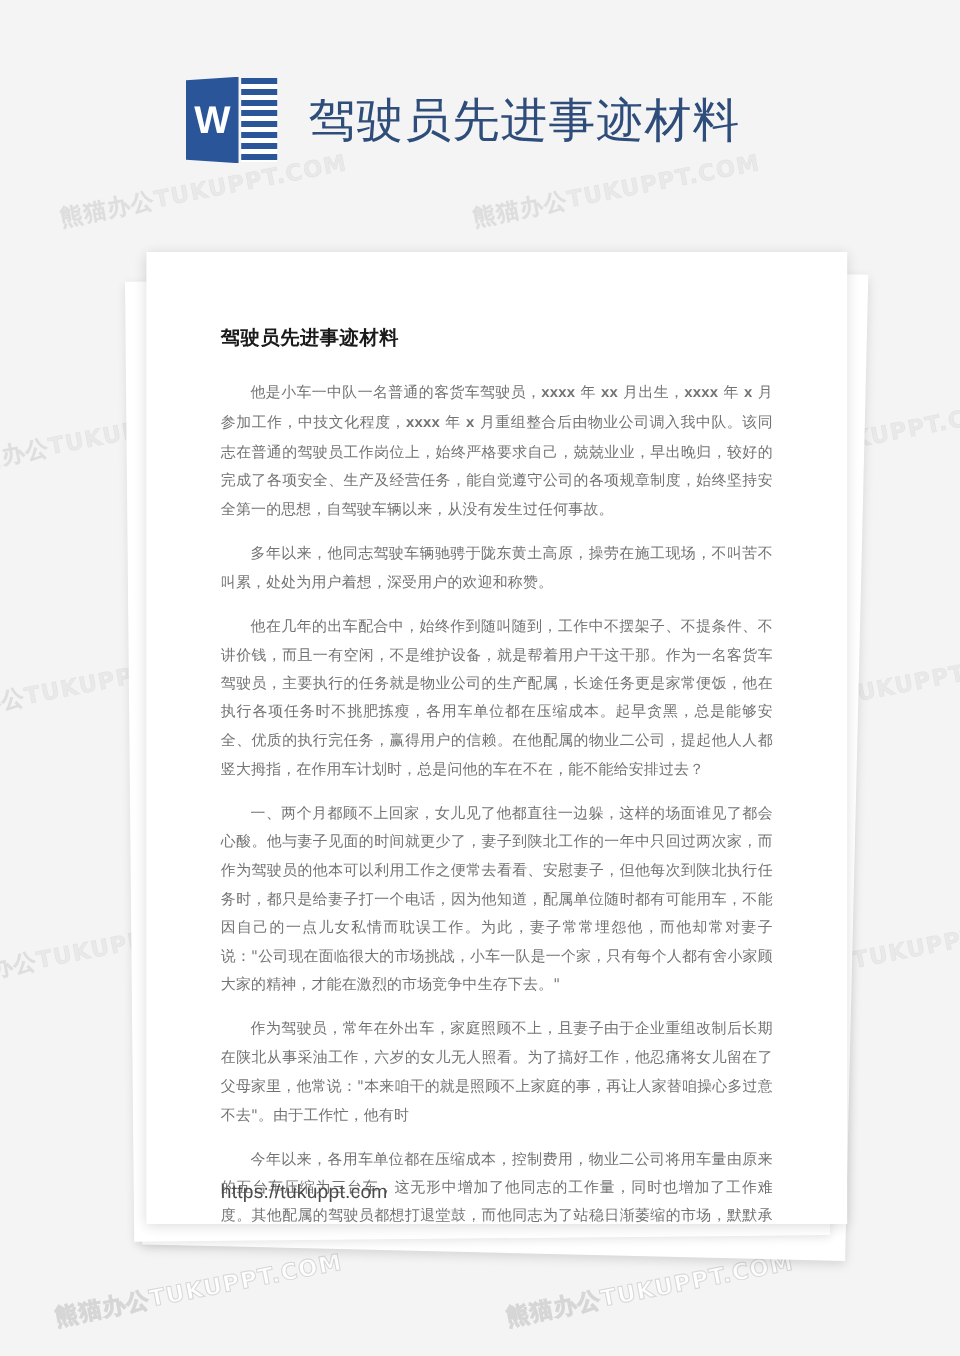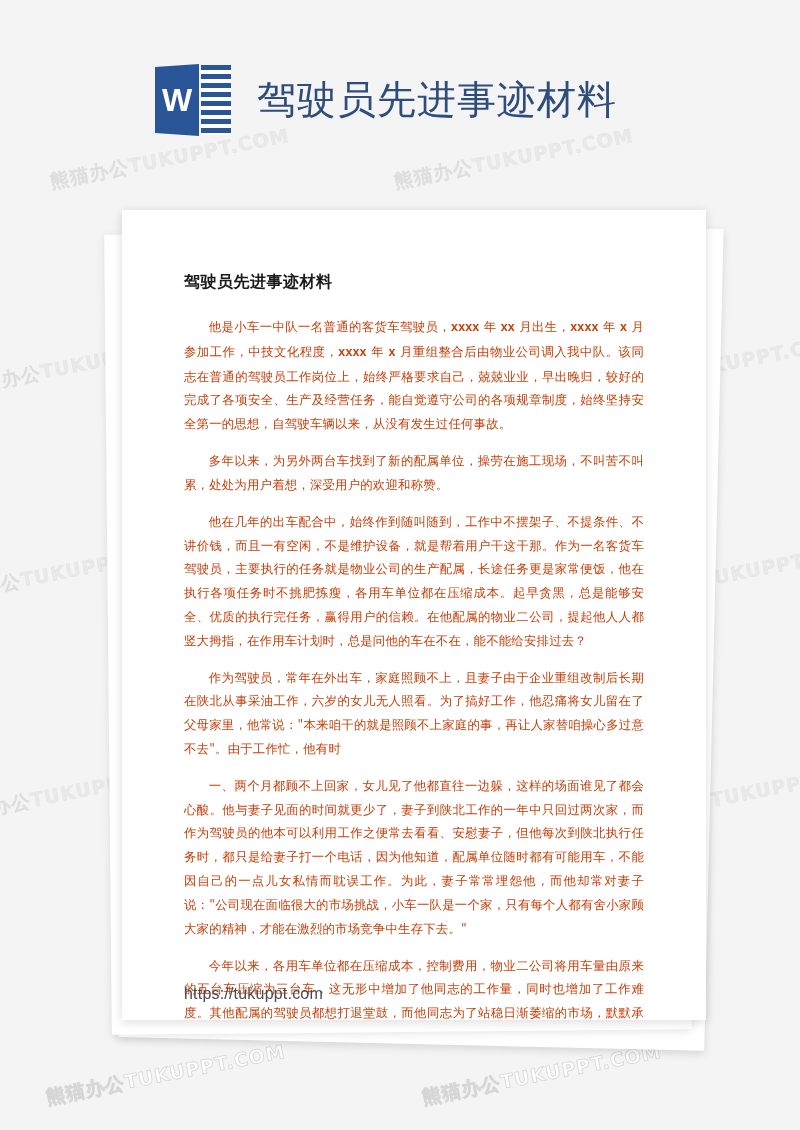--- a/index.html
+++ b/index.html
@@ -155,21 +155,21 @@
     font-size: 16px;
     font-weight: 700;
     color: #1a1a1a;
     margin: 0 0 22px 0;
     letter-spacing: 0.5px;
   }
   .doc-p {
     font-family: "DejaVu Serif", serif;
     font-size: 12.4px;
     line-height: 1.92;
-    color: #c2410c;
+    color: #737373;
     margin: 0 0 13px 0;
     text-align: justify;
     text-indent: 2em;
     letter-spacing: 0.2px;
   }
   .doc-p b {
     font-family: "Liberation Sans", sans-serif;
     font-weight: 700;
   }
   .doc-footer-url {
@@ -212,21 +212,21 @@
 </div>
 
 <div class="page-stack">
   <div class="sheet sheet-back2"></div>
   <div class="sheet sheet-back1"></div>
 
   <div class="sheet sheet-front">
     <div class="doc-content">
       <h1 class="doc-title">驾驶员先进事迹材料</h1>
       <p class="doc-p">他是小车一中队一名普通的客货车驾驶员，<b>xxxx</b> 年 <b>xx</b> 月出生，<b>xxxx</b> 年 <b>x</b> 月参加工作，中技文化程度，<b>xxxx</b> 年 <b>x</b> 月重组整合后由物业公司调入我中队。该同志在普通的驾驶员工作岗位上，始终严格要求自己，兢兢业业，早出晚归，较好的完成了各项安全、生产及经营任务，能自觉遵守公司的各项规章制度，始终坚持安全第一的思想，自驾驶车辆以来，从没有发生过任何事故。</p>
-      <p class="doc-p">多年以来，为另外两台车找到了新的配属单位，操劳在施工现场，不叫苦不叫累，处处为用户着想，深受用户的欢迎和称赞。</p>
+      <p class="doc-p">多年以来，他同志驾驶车辆驰骋于陇东黄土高原，操劳在施工现场，不叫苦不叫累，处处为用户着想，深受用户的欢迎和称赞。</p>
       <p class="doc-p">他在几年的出车配合中，始终作到随叫随到，工作中不摆架子、不提条件、不讲价钱，而且一有空闲，不是维护设备，就是帮着用户干这干那。作为一名客货车驾驶员，主要执行的任务就是物业公司的生产配属，长途任务更是家常便饭，他在执行各项任务时不挑肥拣瘦，各用车单位都在压缩成本。起早贪黑，总是能够安全、优质的执行完任务，赢得用户的信赖。在他配属的物业二公司，提起他人人都竖大拇指，在作用车计划时，总是问他的车在不在，能不能给安排过去？</p>
+      <p class="doc-p">一、两个月都顾不上回家，女儿见了他都直往一边躲，这样的场面谁见了都会心酸。他与妻子见面的时间就更少了，妻子到陕北工作的一年中只回过两次家，而作为驾驶员的他本可以利用工作之便常去看看、安慰妻子，但他每次到陕北执行任务时，都只是给妻子打一个电话，因为他知道，配属单位随时都有可能用车，不能因自己的一点儿女私情而耽误工作。为此，妻子常常埋怨他，而他却常对妻子说："公司现在面临很大的市场挑战，小车一队是一个家，只有每个人都有舍小家顾大家的精神，才能在激烈的市场竞争中生存下去。"</p>
       <p class="doc-p">作为驾驶员，常年在外出车，家庭照顾不上，且妻子由于企业重组改制后长期在陕北从事采油工作，六岁的女儿无人照看。为了搞好工作，他忍痛将女儿留在了父母家里，他常说："本来咱干的就是照顾不上家庭的事，再让人家替咱操心多过意不去"。由于工作忙，他有时</p>
-      <p class="doc-p">一、两个月都顾不上回家，女儿见了他都直往一边躲，这样的场面谁见了都会心酸。他与妻子见面的时间就更少了，妻子到陕北工作的一年中只回过两次家，而作为驾驶员的他本可以利用工作之便常去看看、安慰妻子，但他每次到陕北执行任务时，都只是给妻子打一个电话，因为他知道，配属单位随时都有可能用车，不能因自己的一点儿女私情而耽误工作。为此，妻子常常埋怨他，而他却常对妻子说："公司现在面临很大的市场挑战，小车一队是一个家，只有每个人都有舍小家顾大家的精神，才能在激烈的市场竞争中生存下去。"</p>
       <p class="doc-p">今年以来，各用车单位都在压缩成本，控制费用，物业二公司将用车量由原来的五台车压缩为三台车，这无形中增加了他同志的工作量，同时也增加了工作难度。其他配属的驾驶员都想打退堂鼓，而他同志为了站稳日渐萎缩的市场，默默承受着越来越大的工作压力，同时，他还主动做好其他驾驶员的工作，并利用自己以前的关系，多方联系市场，为另外两台车找到了新的配属单位。有人曾对他说："你管那么多闲事干吗？自己有地方跑车就行了。"他却笑着说："多一个市场就多一份收入，整体效益提高了，对我们大家都有好处。"平</p>
     </div>
     <div class="doc-footer-url">https://tukuppt.com</div>
   </div>
 </div>
 
 </body></html>

